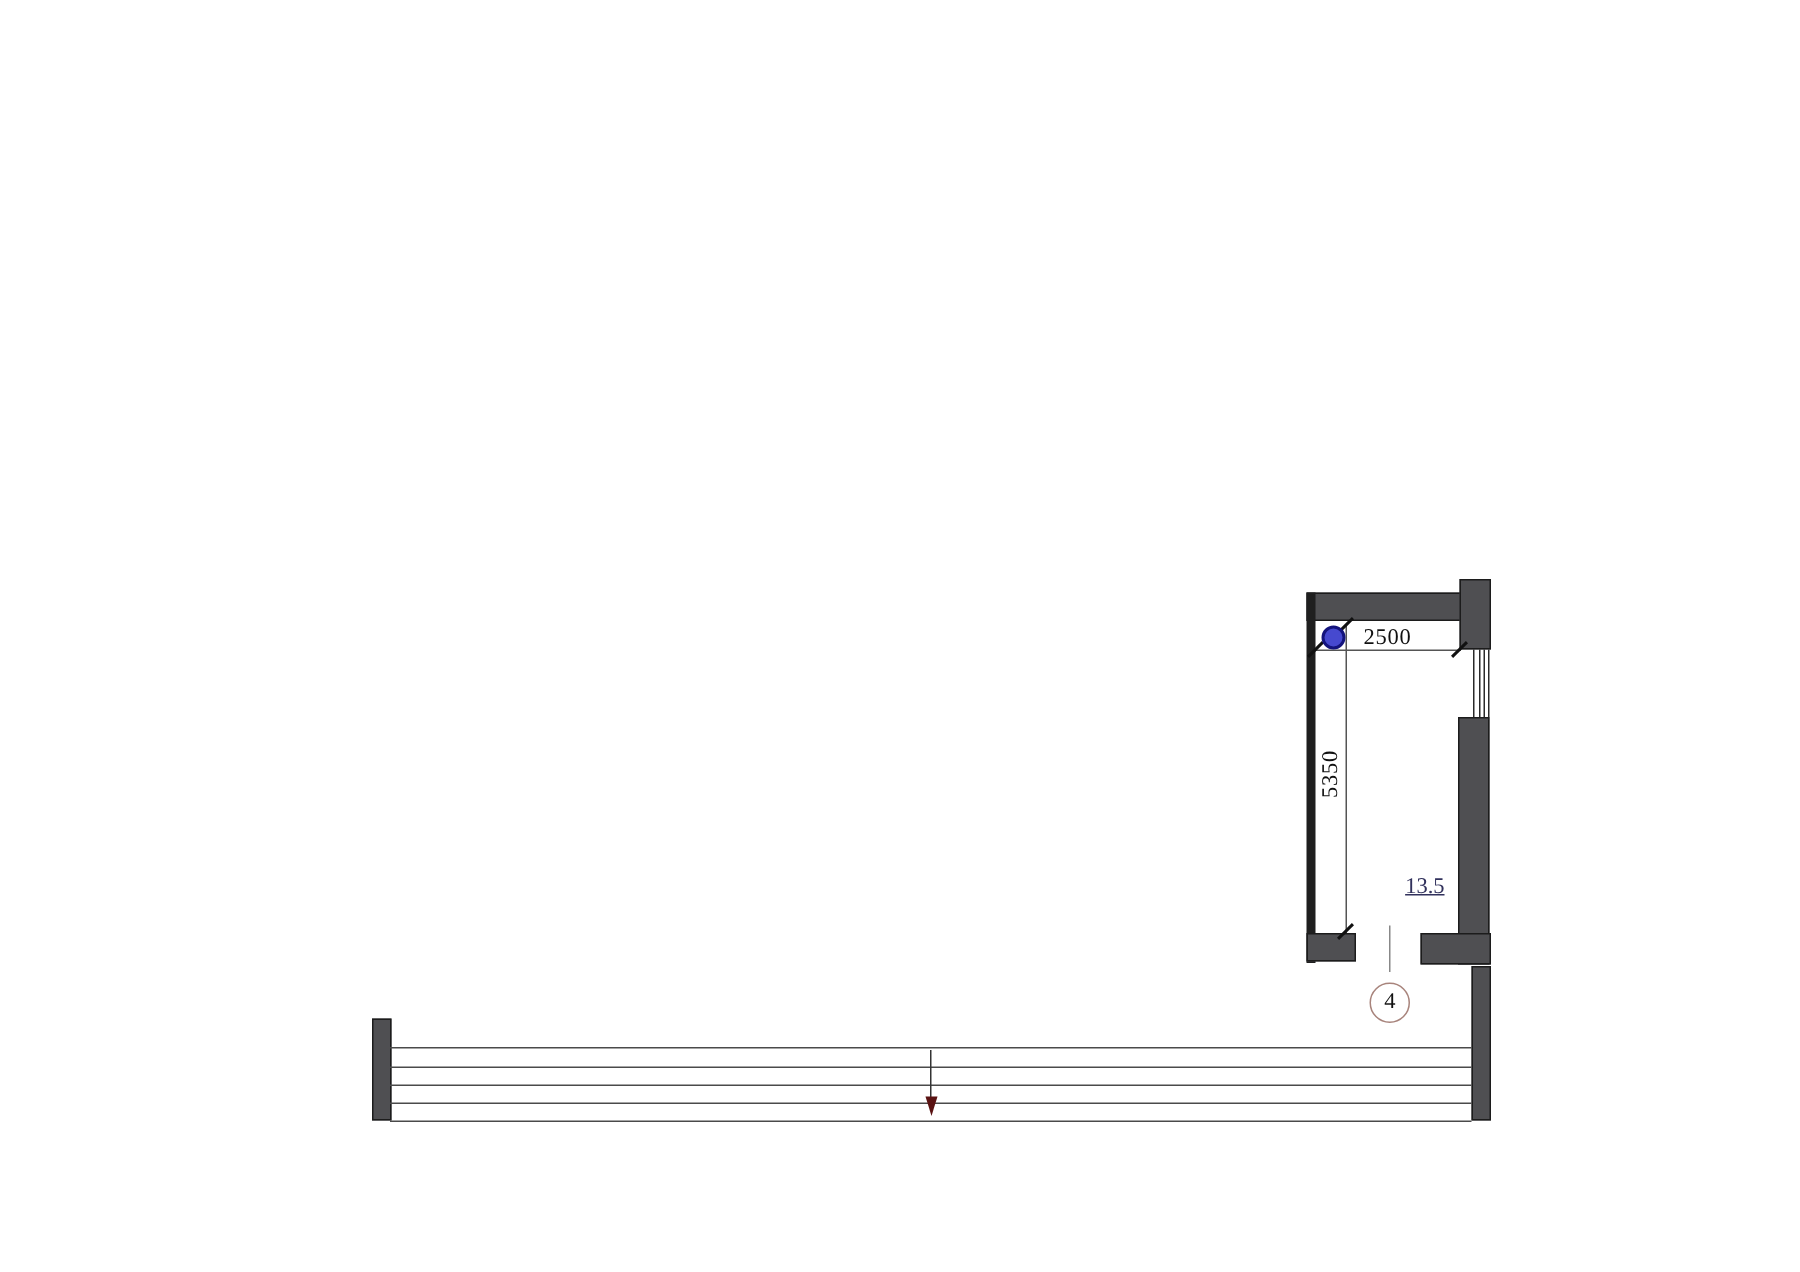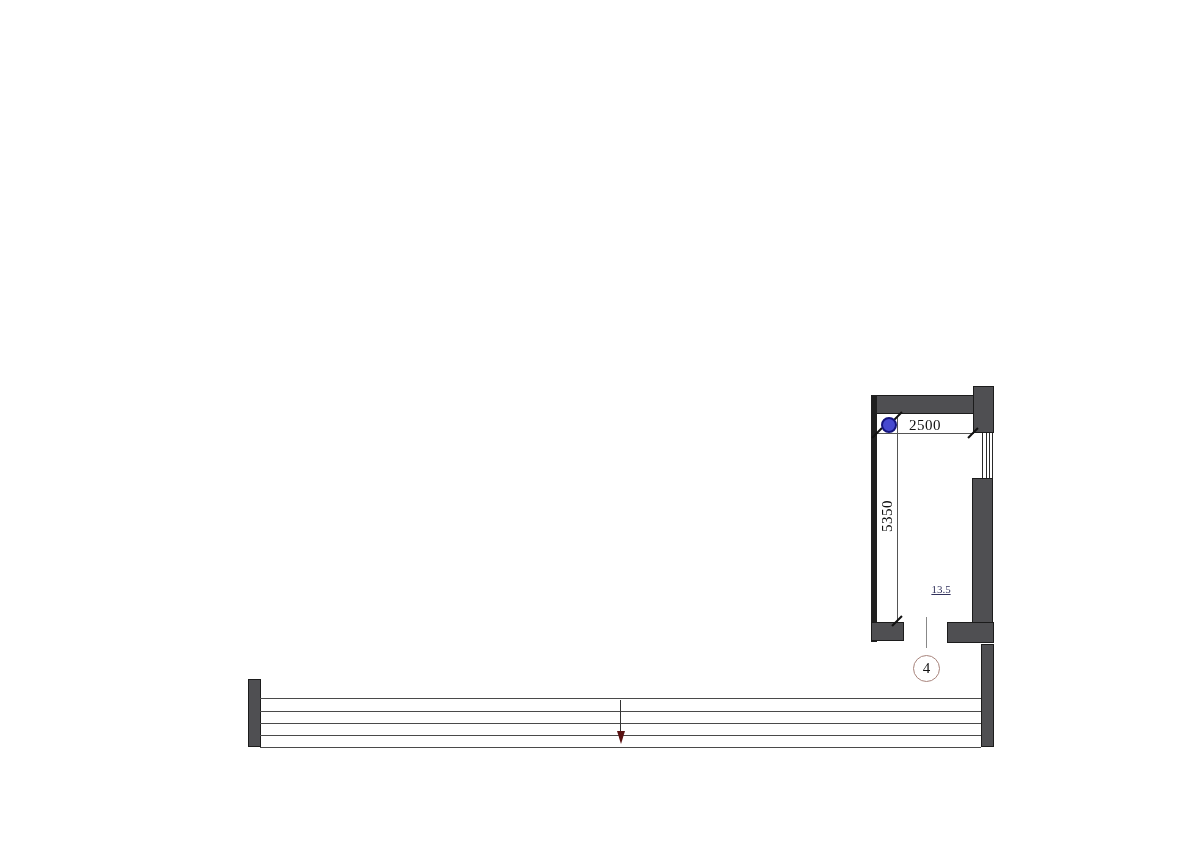--- a/index.html
+++ b/index.html
@@ -60,22 +60,22 @@
     height: 16px;
     border-radius: 50%;
     background: #4649cf;
     border: 2px solid #14147d;
     box-sizing: border-box;
   }
   
   .area-label {
     position: absolute;
     width: 44px;
-    text-align: center;
-    font-size: 11px;
+    text-align: right;
+    font-size: 15px;
     color: #31315c;
     text-decoration: underline;
   }
   
   .centerline { position: absolute; width: 0; border-left: 1px solid #888; }
   
   .callout {
     position: absolute;
     width: 27px;
     height: 27px;

